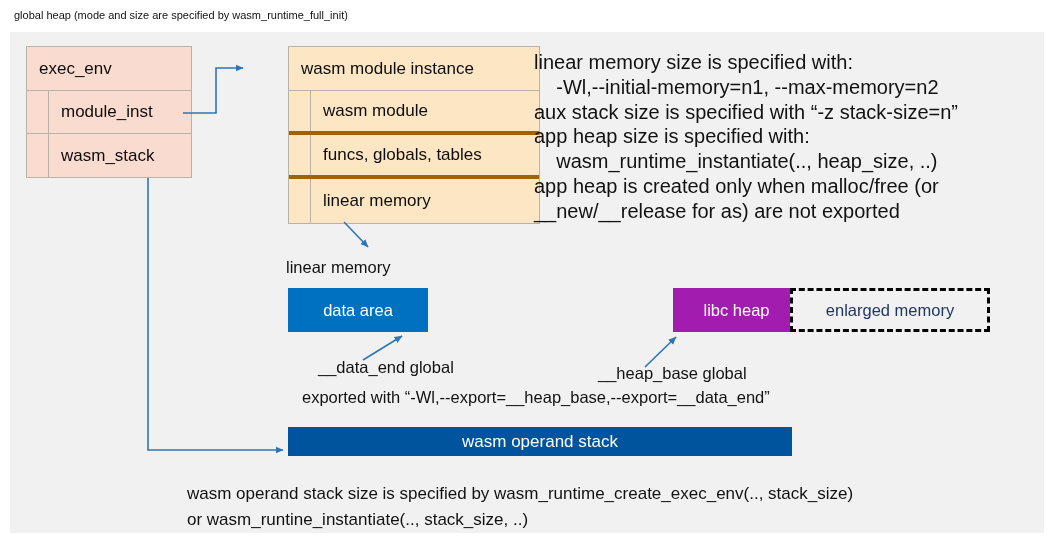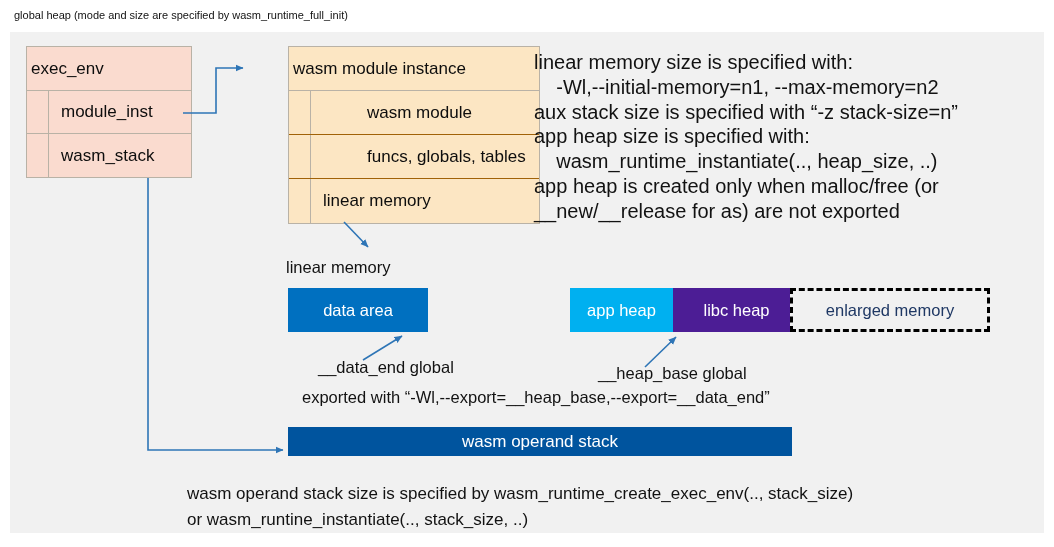--- a/index.html
+++ b/index.html
@@ -53,21 +53,21 @@
   }
   .box .hdr,
   .box .row {
     box-sizing: border-box;
     display: flex;
     align-items: center;
     font-size: 17px;
     color: #0D0D0D;
     white-space: nowrap;
   }
-  .box .hdr { padding-left: 4px; }
+  .box .hdr { padding-left: 12px; }
   .box .row .gutter {
     height: 100%;
     box-sizing: border-box;
     border-right: 1px solid #B9B2A6;
   }
   .box .row .cell {
     flex: 1;
     height: 100%;
     box-sizing: border-box;
     display: flex;
@@ -98,21 +98,21 @@
     width: 252px;
     height: 178px;
     background: #FCE6C3;
     margin-left: 40px;
   }
   #module-inst-box .hdr {
     height: 44px;
     border-bottom: 1px solid #B9B2A6;
   }
   #module-inst-box .row { height: 44px; }
-  #module-inst-box .row.sep { border-bottom: 1px solid #a16207; gap: 44px; }
+  #module-inst-box .row.sep { border-bottom: 4px solid #a16207; }
   #module-inst-box .row .gutter { width: 22px; }
 
   
   .notes {
     position: absolute;
     left: 534px;
     top: 50px;
     font-size: 20px;
     line-height: 24.8px;
     color: #121212;
@@ -241,22 +241,21 @@
 aux stack size is specified with “-z stack-size=n”
 app heap size is specified with:
     wasm_runtime_instantiate(.., heap_size, ..)
 app heap is created only when malloc/free (or
 __new/__release for as) are not exported</div>
 
   <div class="lm-label">linear memory</div>
 
   <div id="mem-bar" style="width: 702px;">
       <div class="seg" style="left: 0px; width: 140px; background: rgb(0, 112, 192);">data area</div>
-      <div class="seg" style="left: 282px; width: 103px; background: rgb(0, 176, 240);">app heap</div>
-      <div class="seg" style="left: 385px; width: 127px; background: #4c1d95;">libc heap</div>
+      <div class="seg" style="left: 385px; width: 127px; background: #a21caf;">libc heap</div>
       <div class="seg enlarged" style="left: 502px; width: 200px;">enlarged memory</div>
     </div>
 
   <div class="ann" id="ann-data-end">__data_end global</div>
   <div class="ann" id="ann-heap-base">__heap_base global</div>
   <div class="ann" id="ann-exported">exported with “-Wl,--export=__heap_base,--export=__data_end”</div>
 
   <div id="operand-stack-bar" style="background: rgb(0, 84, 158);">wasm operand stack</div>
 
   <div class="footer-note">wasm operand stack size is specified by wasm_runtime_create_exec_env(.., stack_size)

